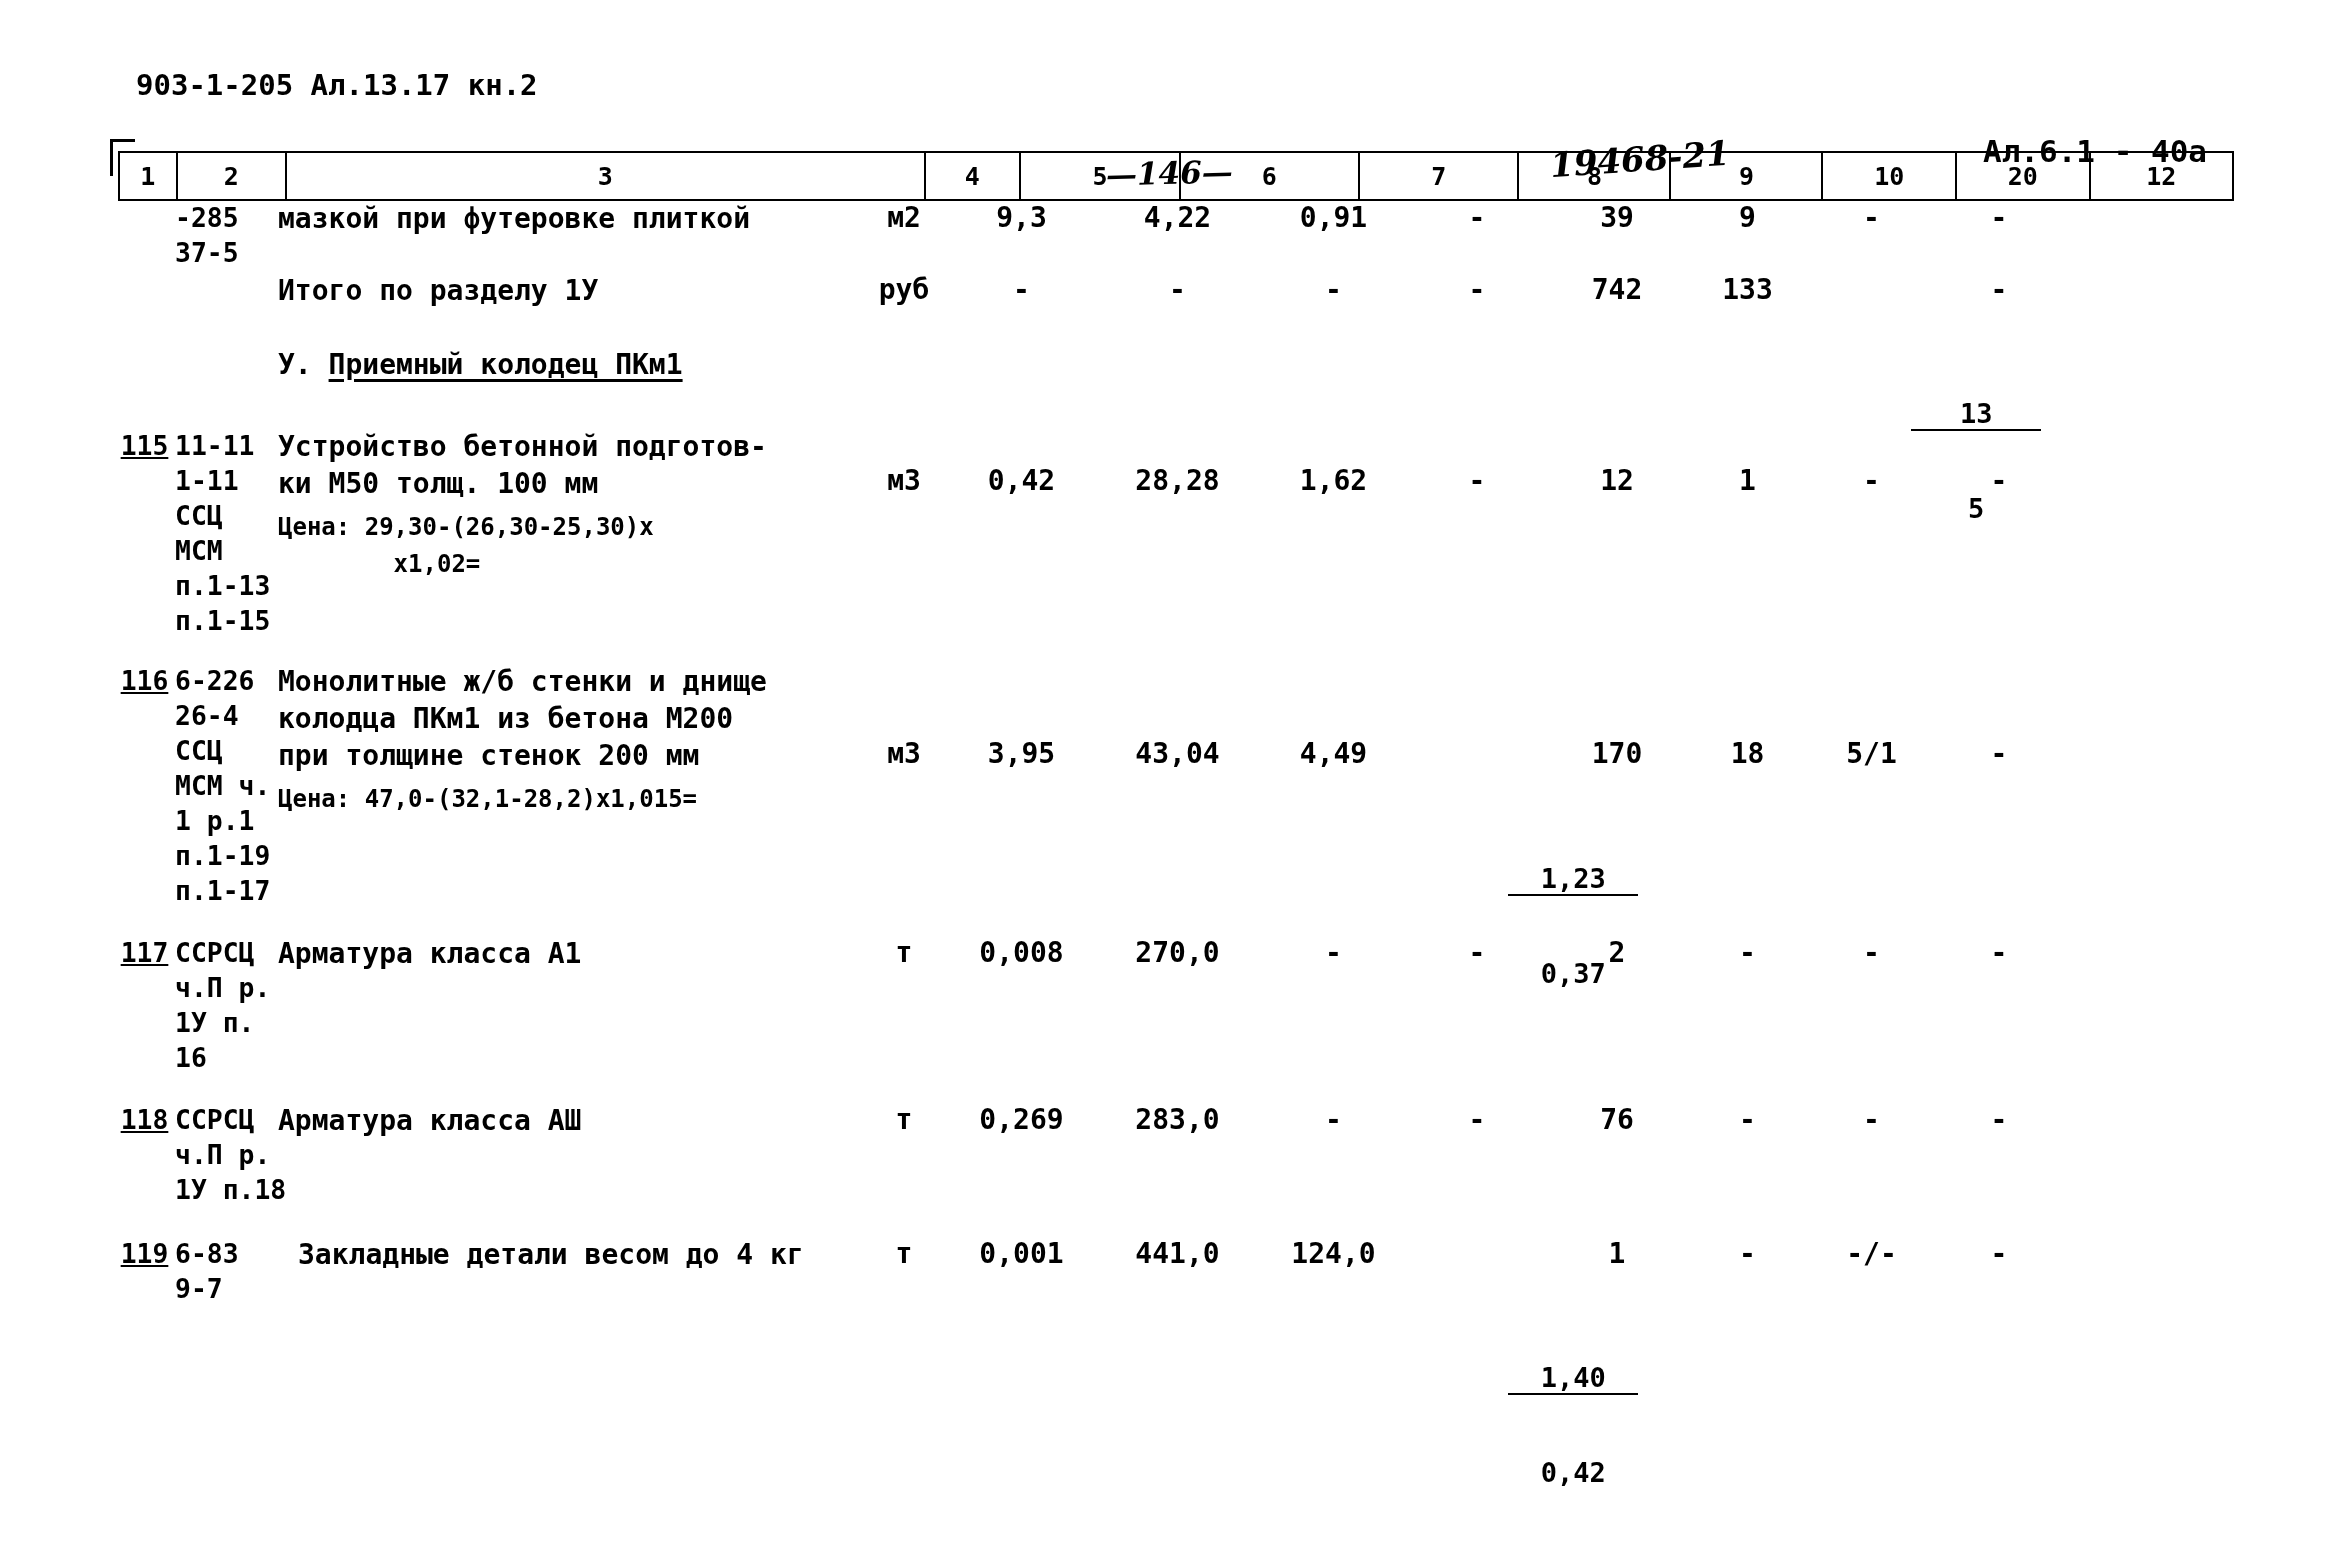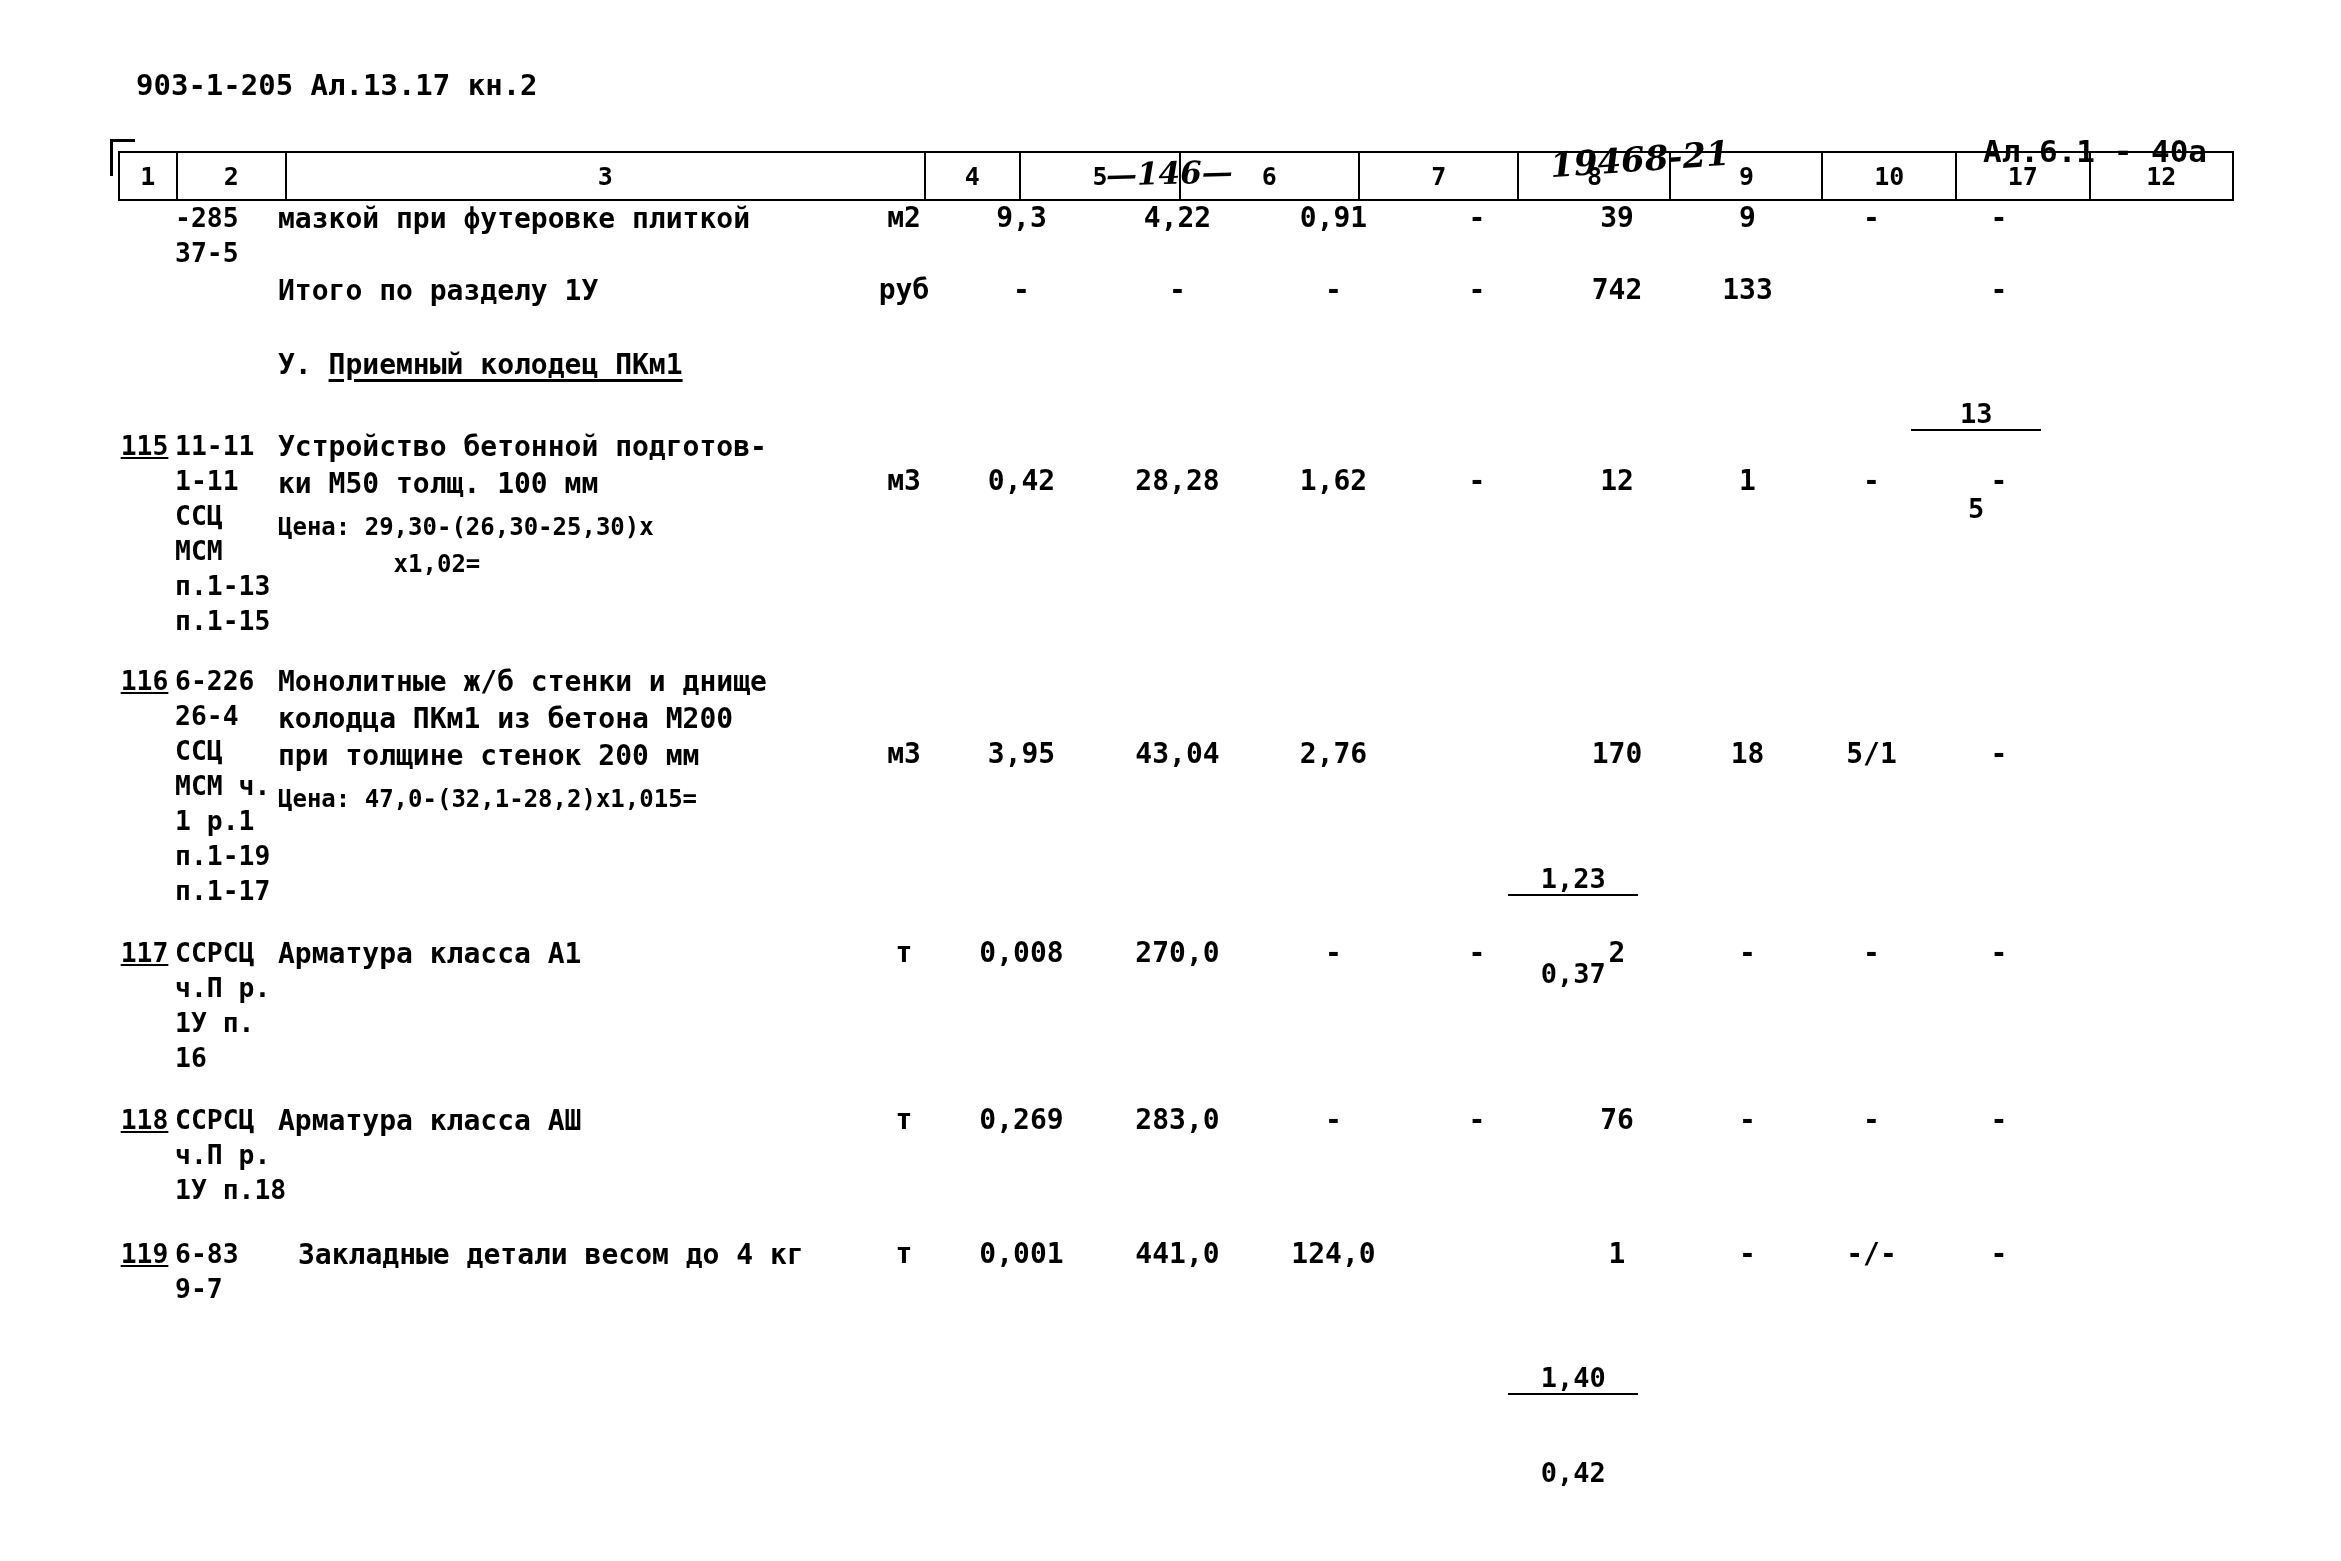--- a/index.html
+++ b/index.html
@@ -214,21 +214,21 @@
         <td>1</td>
         <td>2</td>
         <td>3</td>
         <td>4</td>
         <td>5</td>
         <td>6</td>
         <td>7</td>
         <td>8</td>
         <td>9</td>
         <td>10</td>
-        <td>17</td>
+        <td>20</td>
         <td>12</td>
       </tr>
     </thead>
   </table>
 </div>
 
 <div class="body-region">
 
   <div class="row" style="top:0px;">
     <div class="cell col2 codecell multiline" style="top:0px;">-285
@@ -299,21 +299,21 @@
 1 р.1
 п.1-19
 п.1-17</div>
     <div class="cell col3 desc" style="top:0px;">Монолитные ж/б стенки и днище
 колодца ПКм1 из бетона М200
 при толщине стенок 200 мм</div>
     <div class="cell col3 price-note" style="top:118px;">Цена: 47,0-(32,1-28,2)х1,015=</div>
     <div class="cell col4" style="top:73px;">м3</div>
     <div class="cell col5" style="top:73px;">3,95</div>
     <div class="cell col6" style="top:73px;">43,04</div>
-    <div class="cell col7" style="top:73px;">2,76</div>
+    <div class="cell col7" style="top:73px;">4,49</div>
     <div class="cell col8" style="top:71px;">
       <span class="frac">
         <span class="top">1,23</span>
         <span class="bot">0,37</span>
       </span>
     </div>
     <div class="cell col9" style="top:73px;">170</div>
     <div class="cell col10" style="top:73px;">18</div>
     <div class="cell col11" style="top:73px;">5/1</div>
     <div class="cell col12" style="top:73px;">-</div>

